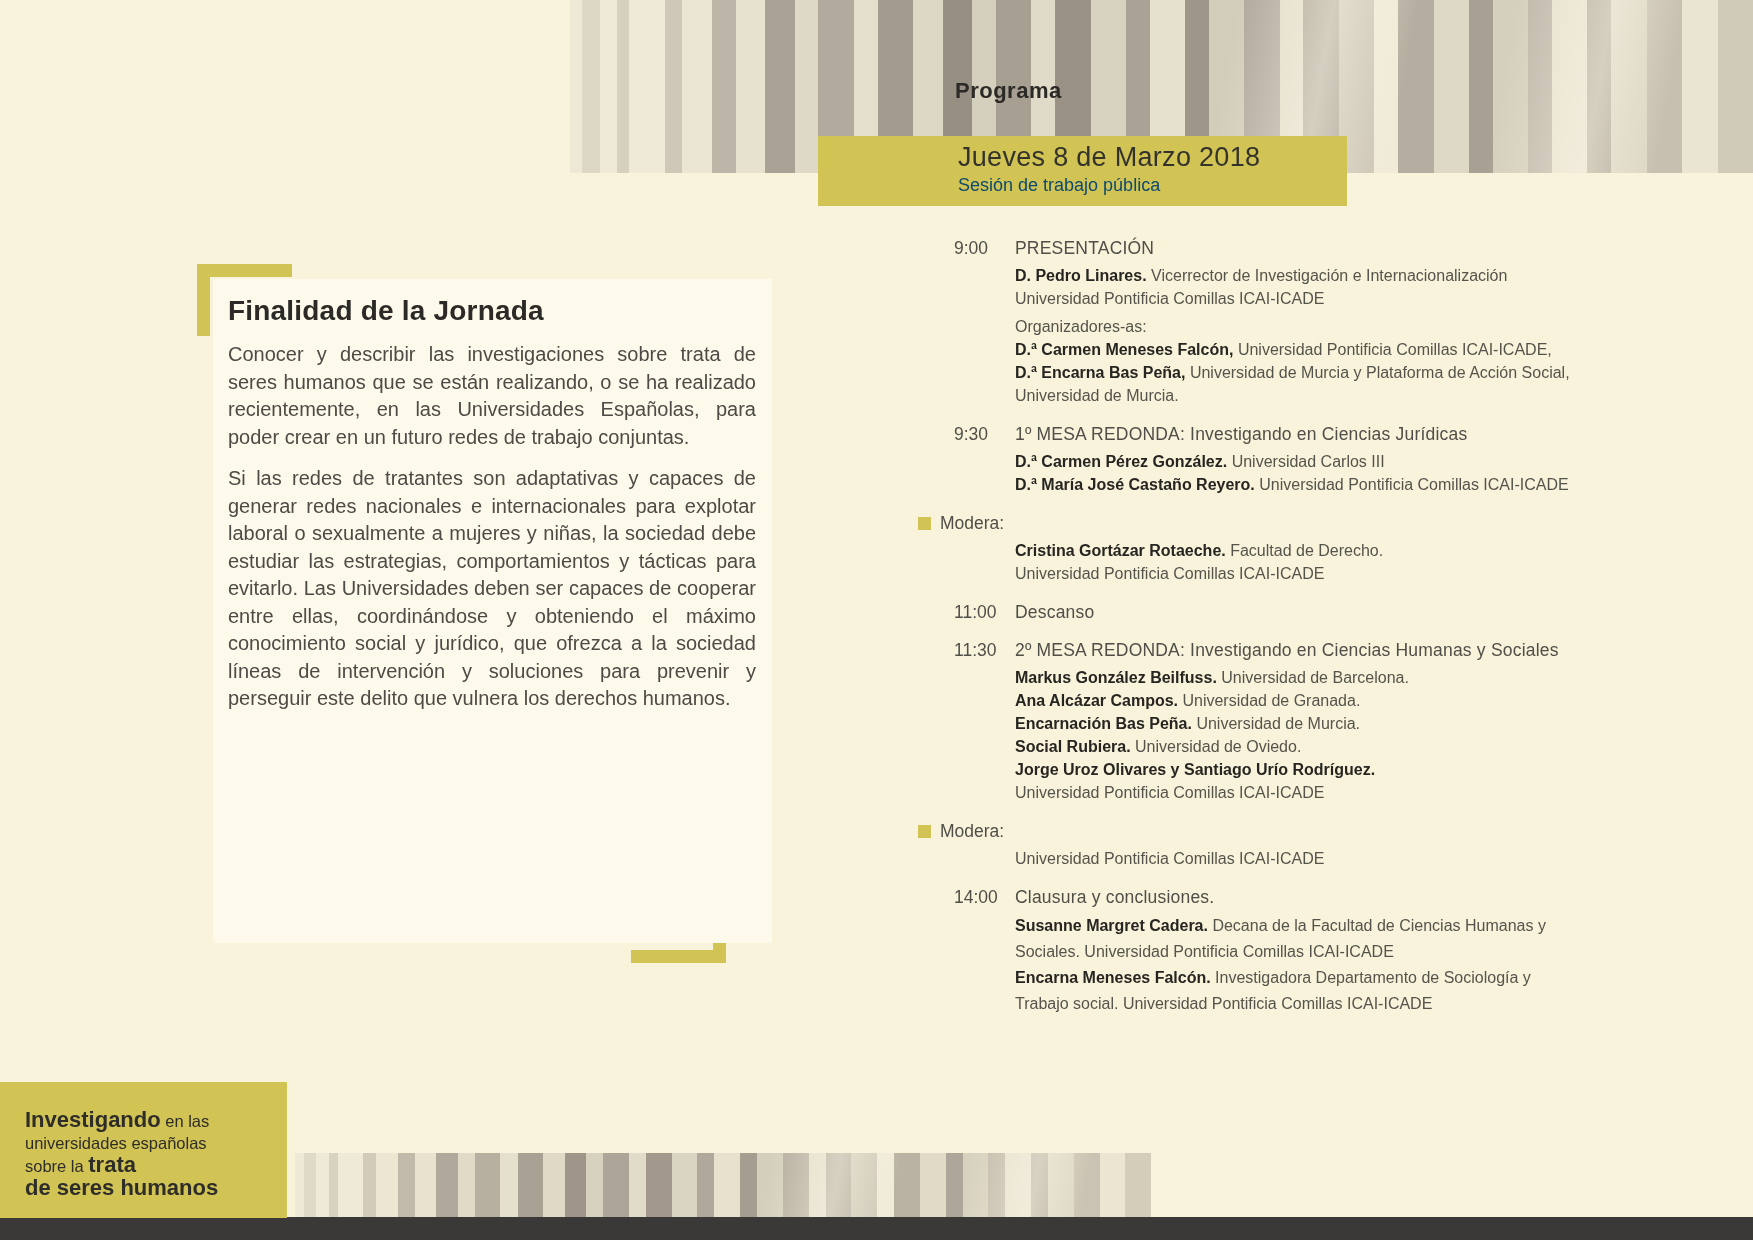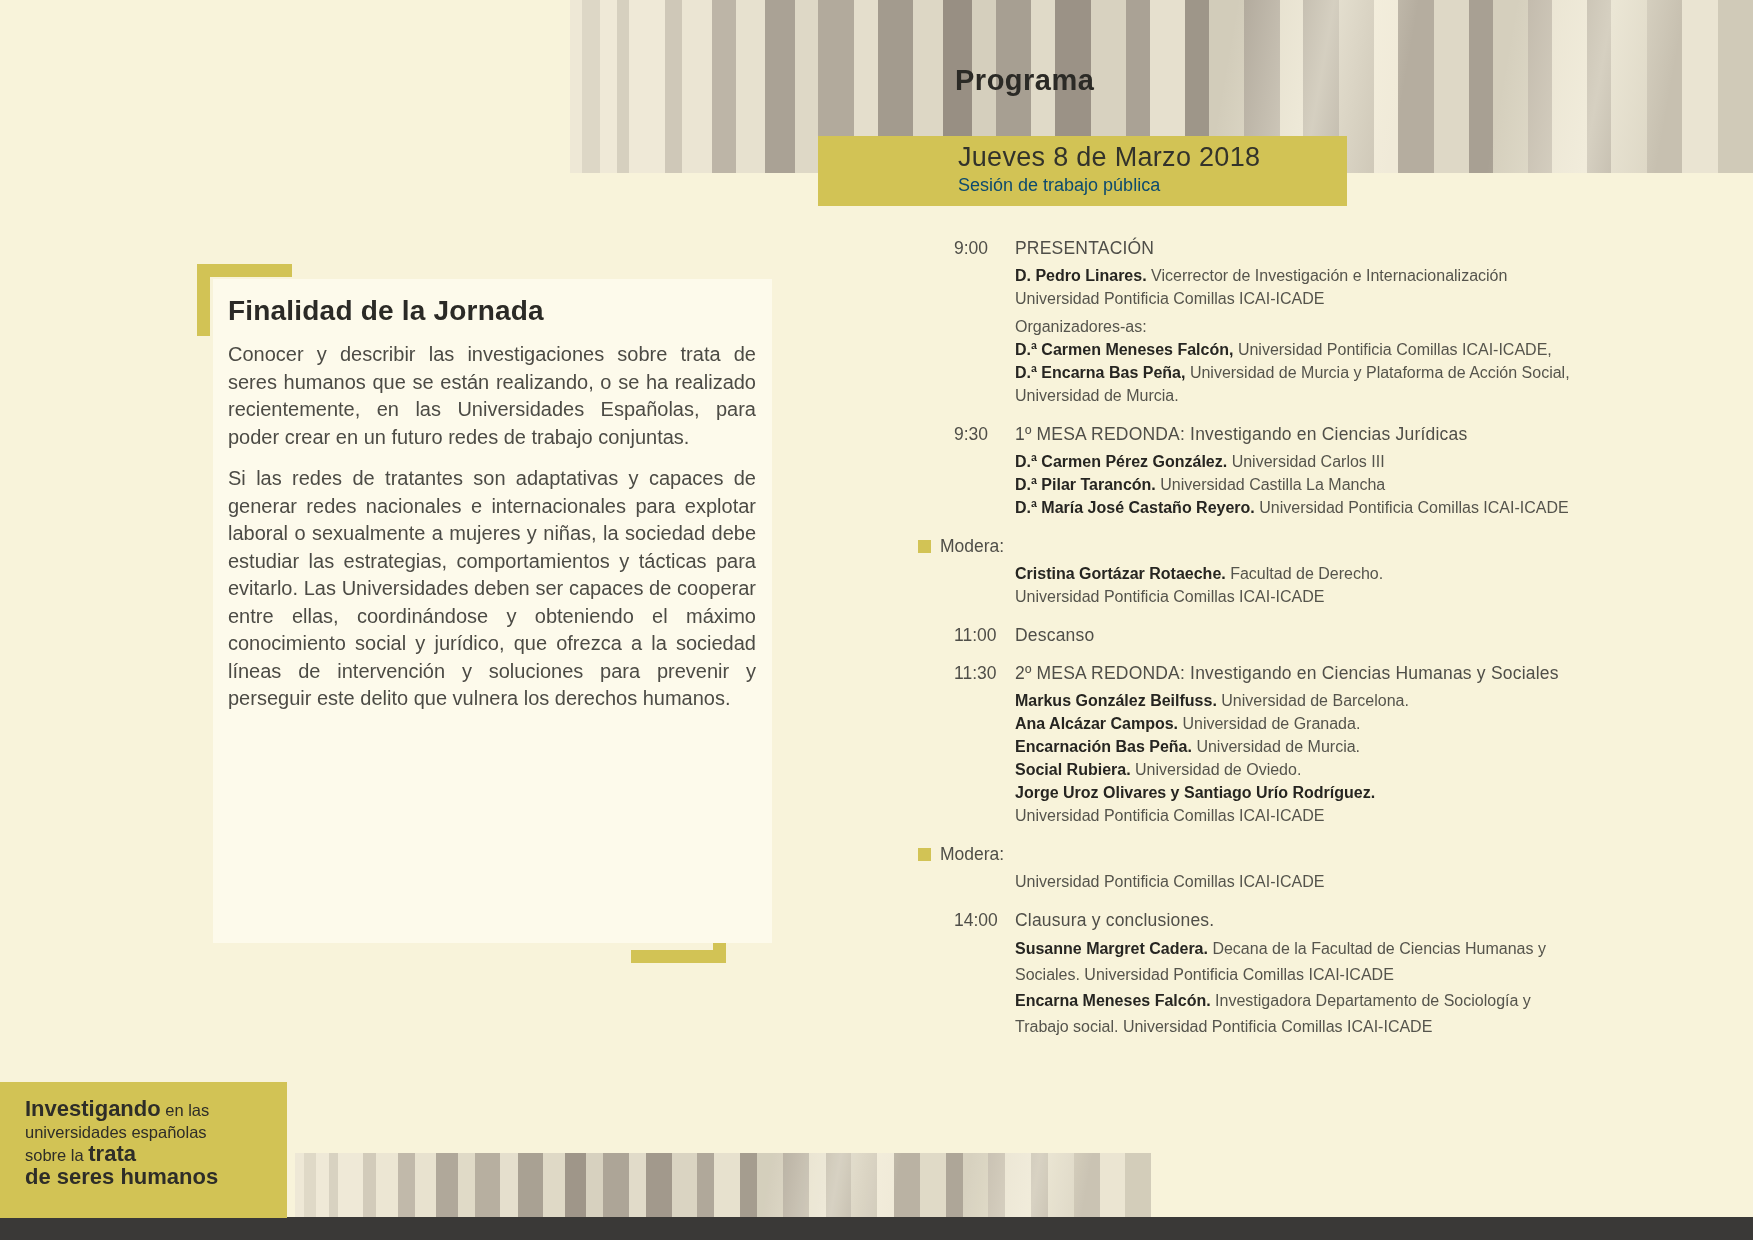--- a/index.html
+++ b/index.html
@@ -26,22 +26,22 @@
         #a8a093 76%, #a8a093 78%, #d5cfbd 78%, #d5cfbd 81%, #c0b8aa 81%, #c0b8aa 83%, #e8e2d0 83%, #e8e2d0 86%,
         #b2aa9c 86%, #b2aa9c 88%, #dcd6c4 88%, #dcd6c4 91%, #c7c0b0 91%, #c7c0b0 94%, #eae4d2 94%, #eae4d2 97%,
         #d0cab8 97%, #d0cab8 100%);
   }
   .tex-top{ left:570px; top:0; width:1183px; height:173px; }
   .tex-bottom{ left:295px; top:1153px; width:856px; height:64px; opacity:.92; }
   .dark-bar{ position:absolute; left:0; top:1217px; width:1753px; height:23px; background:#3a3937; }
 
   
   .programa{
-    position:absolute; left:955px; top:64px;
-    font-size:29px; font-weight:bold; letter-spacing:.5px; color:#2b2a26;
+    position:absolute; left:955px; top:78px;
+    font-size:22px; font-weight:bold; letter-spacing:.5px; color:#2b2a26;
   }
   .banner{
     position:absolute; left:818px; top:136px; width:529px; height:70px;
     background:#d2c355; box-sizing:border-box; padding:6px 0 0 140px;
   }
   .banner-date{ font-size:27px; color:#33332b; letter-spacing:.3px; }
   .banner-session{ font-size:18px; color:#0c4a6e; margin-top:2px; }
 
   
   .fin-box{
@@ -66,21 +66,21 @@
   .sched-details .ln b{ color:#262521; }
   .sched-details .ln.gap{ margin-top:5px; }
   .sched-details.loose{ line-height:26px; }
   .modera-head{ display:flex; align-items:center; margin-left:-36px; }
   .modera-sq{ flex:none; width:13px; height:13px; background:#d2c355; margin-right:9px; }
   .modera-label{ font-size:17.5px; color:#4f4e48; }
 
   
   .badge{
     position:absolute; left:0; top:1082px; width:287px; height:136px;
-    background:#d2c355; box-sizing:border-box; padding:16px 0 0 25px; color:#2e2d28;
+    background:#d2c355; box-sizing:border-box; padding:27px 0 0 25px; color:#2e2d28;
   }
   .badge .bl{ line-height:22px; font-size:16.5px; white-space:nowrap; }
   .badge .b-lg{ font-weight:bold; font-size:22px; }
 </style>
 </head>
 <body>
 
 <div class="page">
 
   <div class="tex tex-top"></div>
@@ -122,21 +122,20 @@
           <div class="ln">Universidad de Murcia.</div>
         </div>
       </div>
       <div class="sched-block">
         <div class="sched-head">
           <span class="sched-time">9:30</span>
           <span class="sched-title">1º MESA REDONDA: Investigando en Ciencias Jurídicas</span>
         </div>
         <div class="sched-details">
           <div class="ln"><b>D.ª Carmen Pérez González.</b> Universidad Carlos III</div>
-          <div class="ln"><b>D.ª Pilar Tarancón.</b> Universidad Castilla La Mancha</div>
           <div class="ln"><b>D.ª María José Castaño Reyero.</b> Universidad Pontificia Comillas ICAI-ICADE</div>
         </div>
       </div>
       <div class="sched-block">
         <div class="modera-head">
           <span class="modera-sq"></span>
           <span class="modera-label">Modera:</span>
         </div>
         <div class="sched-details">
           <div class="ln"><b>Cristina Gortázar Rotaeche.</b> Facultad de Derecho.</div>

